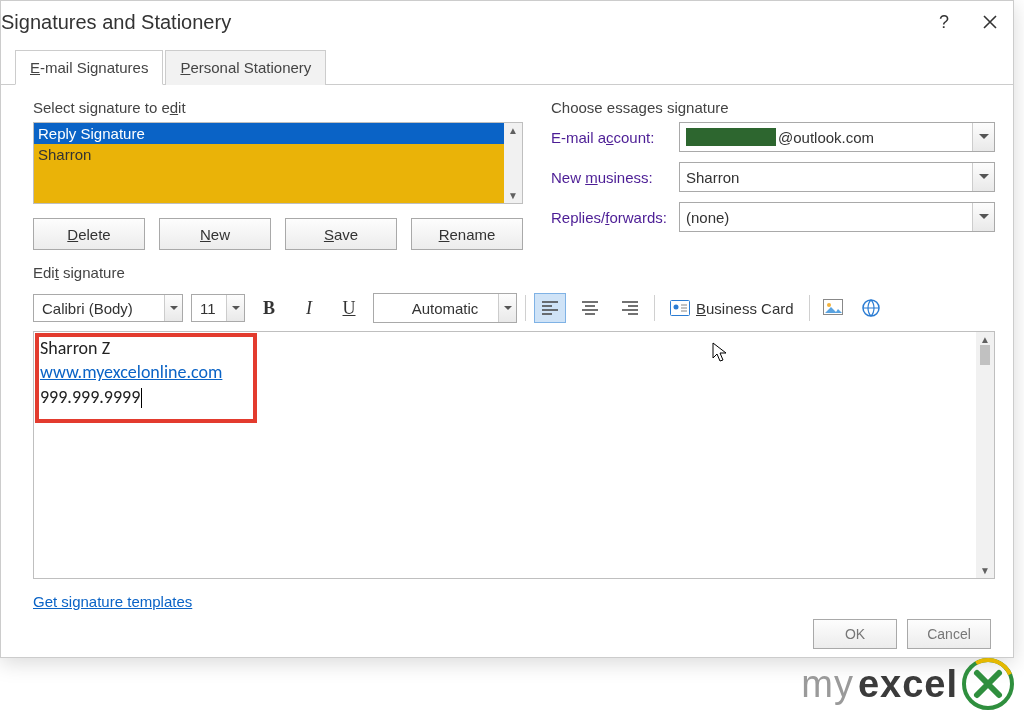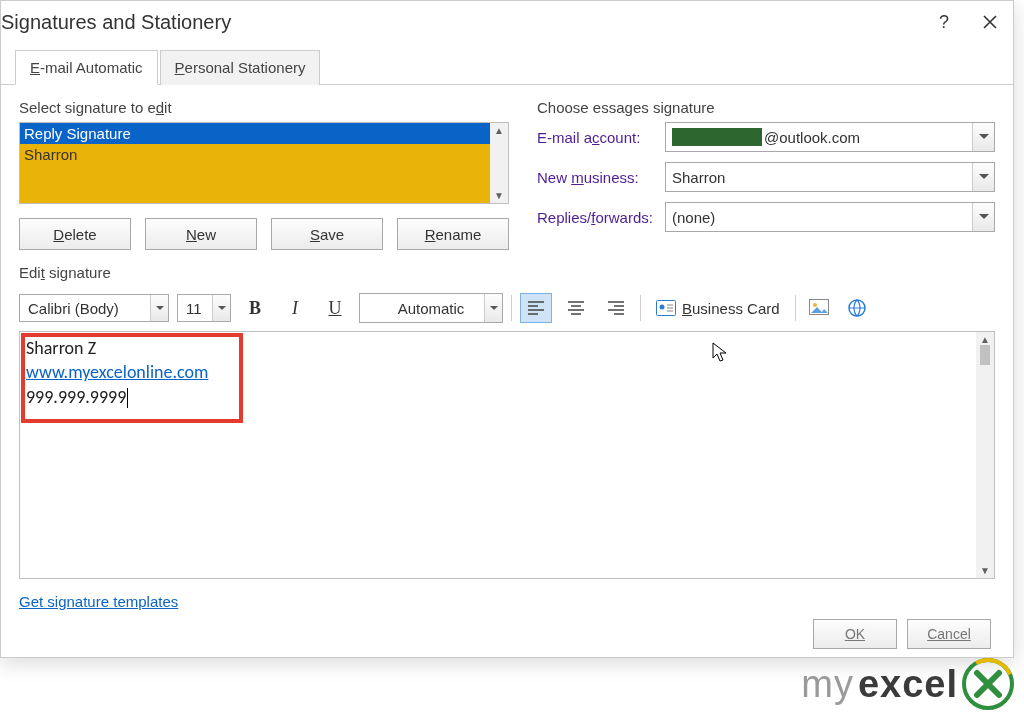--- a/index.html
+++ b/index.html
@@ -60,21 +60,21 @@
   top: 1px;
   font-size: 15px;
   color: #444;
 }
 .tab.active {
   background: #fff;
   border-bottom: 1px solid #fff;
 }
 .tab .ul { text-decoration: underline; }
 .pane {
-  padding: 14px 18px 8px 18px;
+  padding: 14px 18px 8px 32px;
 }
 .cols {
   display: flex;
   gap: 28px;
 }
 .left { flex: 1; }
 .right { width: 460px; }
 .section-label { font-size: 15px; color: #444; margin-bottom: 6px; }
 .ul { text-decoration: underline; }
 .listbox-wrap {
@@ -273,21 +273,21 @@
   bottom: 8px;
   display: flex;
   gap: 10px;
 }
 .fbtn {
   width: 84px; height: 30px;
   border: 1px solid #a9a9a9;
   background: linear-gradient(#fdfdfd,#ececec);
   color: #777;
   font-size: 14px;
-  display: inline-flex; align-items: center; justify-content: center; text-decoration: underline;
+  display: inline-flex; align-items: center; justify-content: center;
 }
 .watermark {
   position: absolute;
   right: 10px; bottom: 4px;
   display: flex; align-items: center;
   gap: 4px;
   pointer-events: none;
 }
 .watermark .my { font-size: 38px; color: #9a9a9a; font-weight: 300; letter-spacing: 1px; }
 .watermark .excel { font-size: 38px; color: #3b3b3b; font-weight: 700; letter-spacing: 1px; }
@@ -307,21 +307,21 @@
     <div class="tbtn">?</div>
     <div class="tbtn">
       <svg width="14" height="14" viewBox="0 0 14 14">
           <path d="M1 1 L13 13 M13 1 L1 13" stroke="#333" stroke-width="1.6"></path>
         </svg>
     </div>
   </div>
 
   <div class="tabs">
     <div class="tab active">
-      <span class="ul">E</span><span>-mail Automatic</span>
+      <span class="ul">E</span><span>-mail Signatures</span>
     </div>
     <div class="tab">
       <span class="ul">P</span><span>ersonal Stationery</span>
     </div>
   </div>
 
   <div class="pane">
     <div class="cols">
       <div class="left">
         <div class="section-label">

